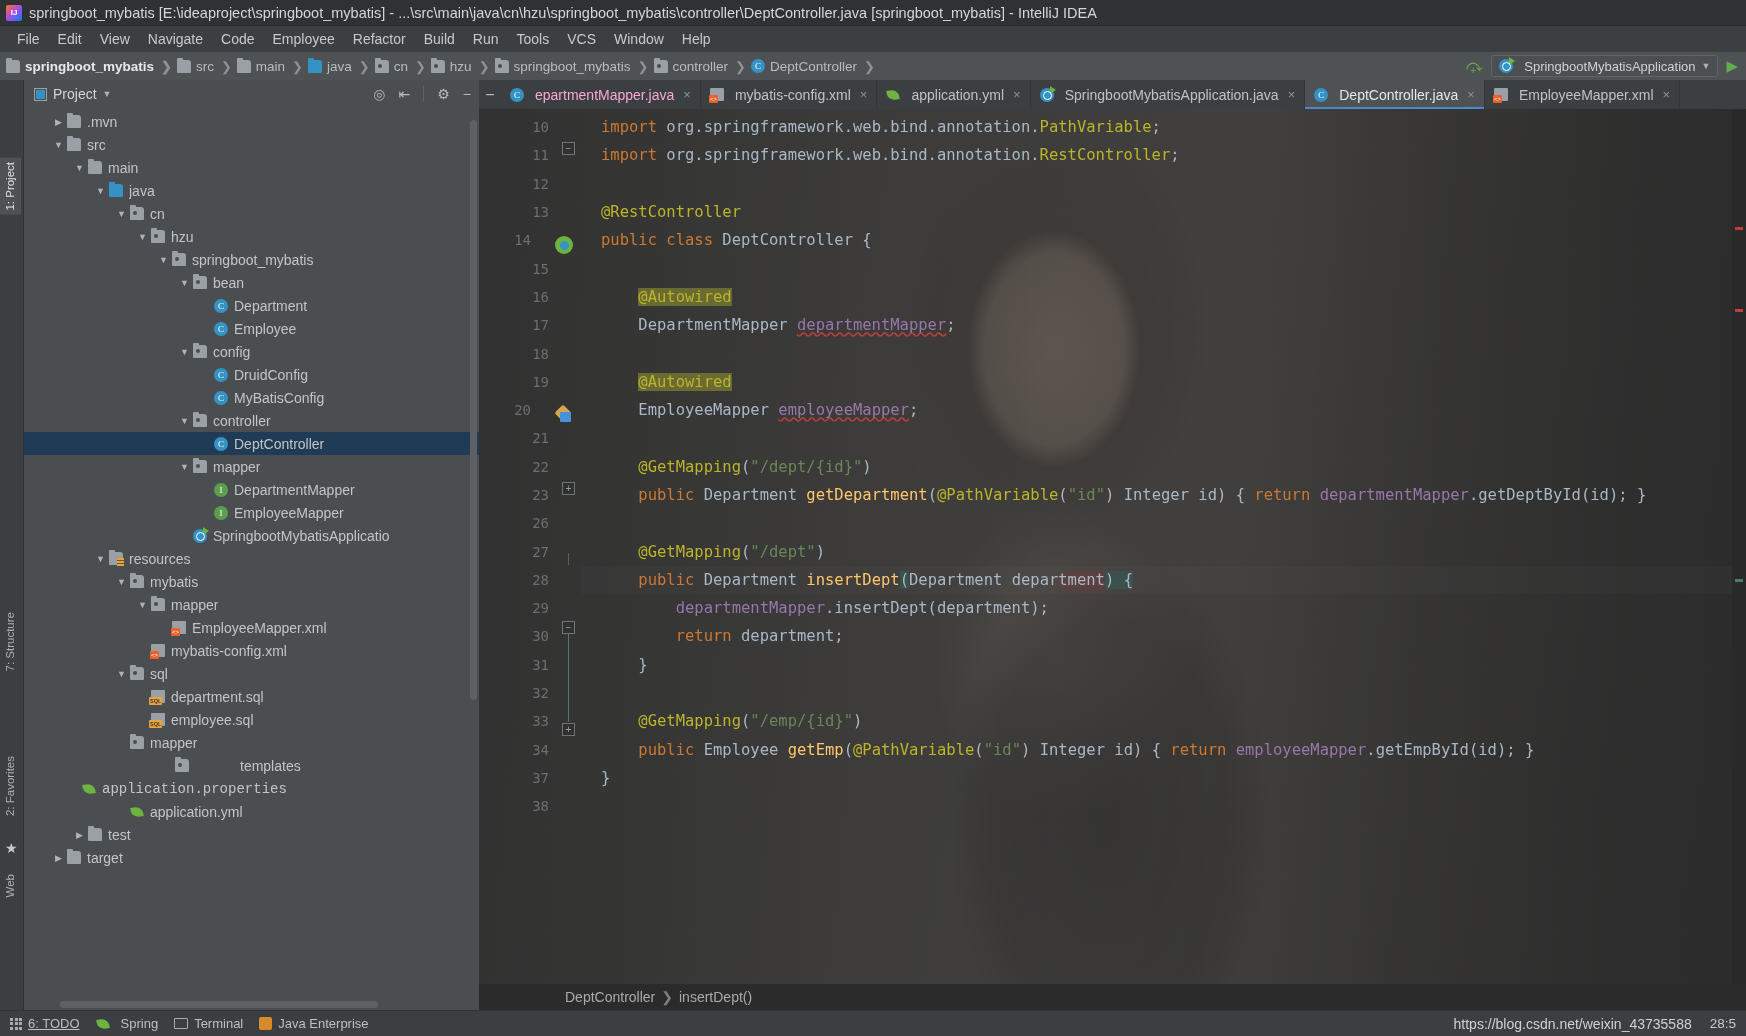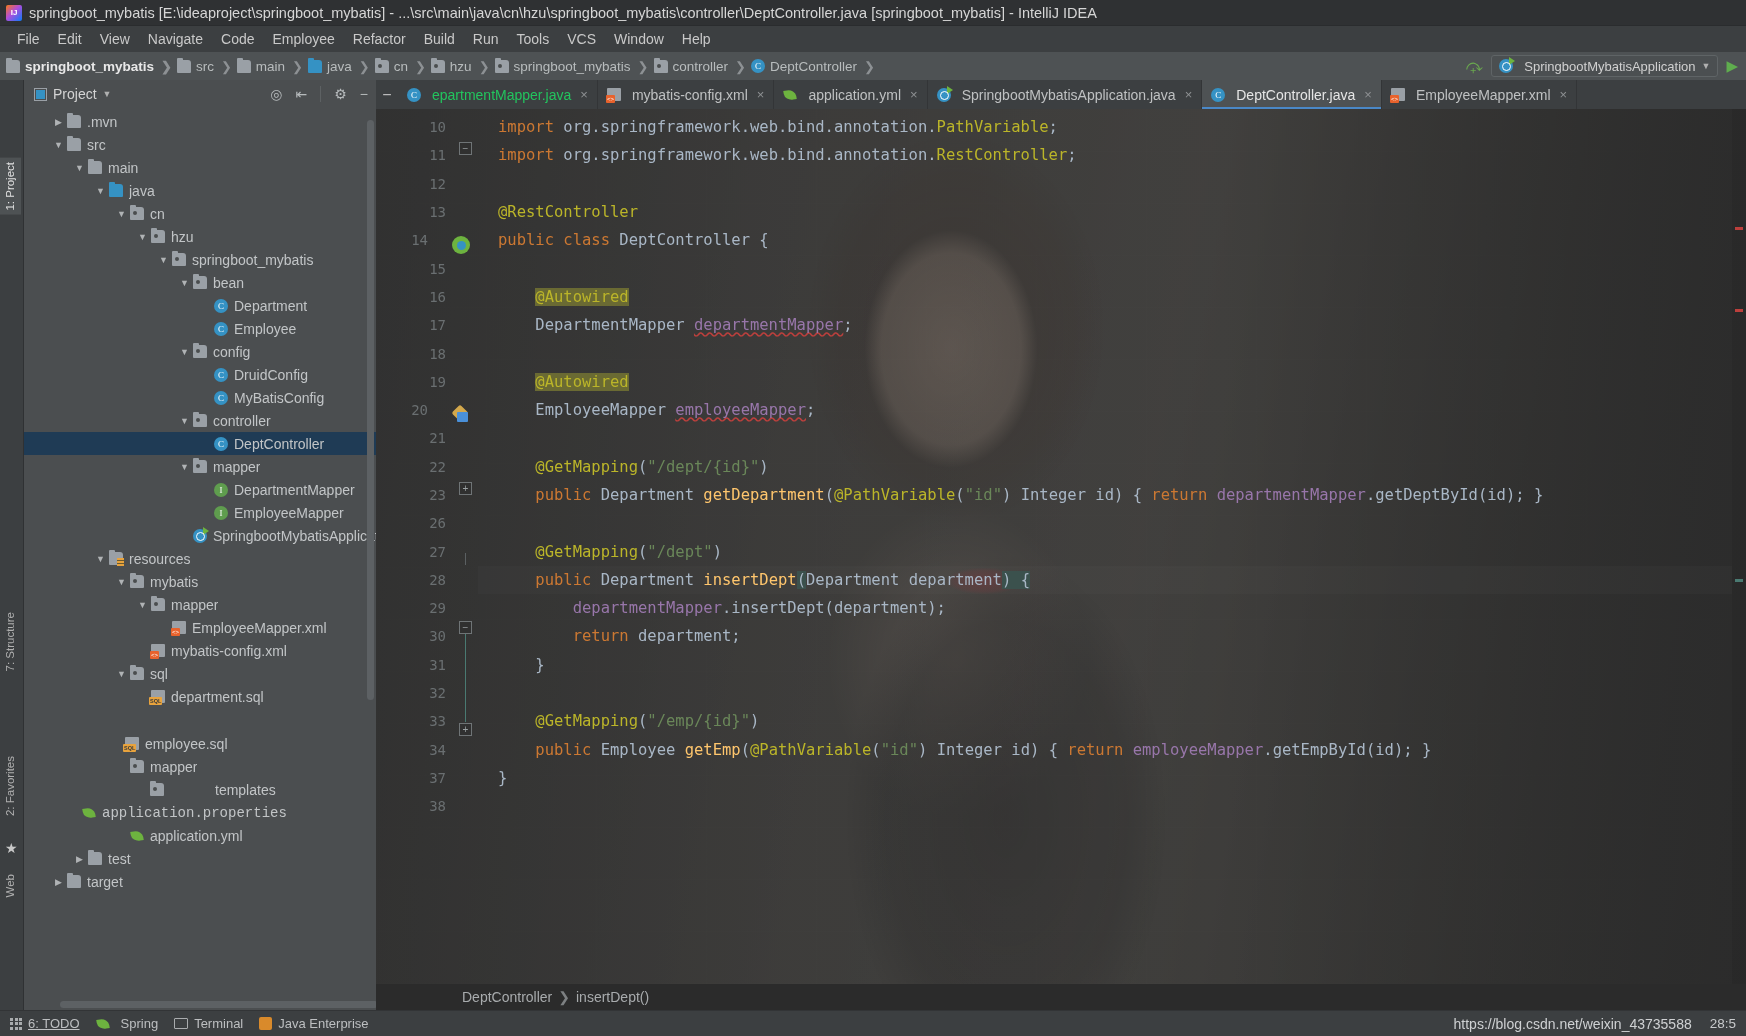--- a/index.html
+++ b/index.html
@@ -89,21 +89,21 @@
     width: 24px; background: #3c3f41; flex:none; position:relative; border-right:1px solid #2f3133;
   }
   .vtab {
     position:absolute; left:-1px; writing-mode: vertical-rl; transform: rotate(180deg);
     font-size: 11.5px; color:#b0b0b0; white-space:nowrap; padding:4px 5px;
   }
   .vtab.active { background:#4e5254; color:#e0e0e0; }
   .vstar { position:absolute; left:5px; font-size:14px; color:#c8c8c8; }
 
   
-  .projectpanel { width: 352px; background: #4b4e50; flex: none; display:flex; flex-direction:column; position:relative; }
+  .projectpanel { width: 455px; background: #4b4e50; flex: none; display:flex; flex-direction:column; position:relative; }
   .pp-header {
     height: 28px; display:flex; align-items:center; padding:0 8px 0 10px; flex:none; gap:6px;
   }
   .pp-header .pp-title { font-size:14px; color:#d4d4d4; }
   .pp-sq { width:13px;height:13px;border:1.6px solid #9aa0a6; display:flex; flex:none;}
   .pp-sq span{display:block;width:100%;height:100%;background:#3592c4;border:1.5px solid #4b4e50;}
   .pp-caret { font-size:9px; color:#b0b0b0; }
   .pp-tools { margin-left:auto; display:flex; align-items:center; gap:13px; color:#b6babc; font-size:14px; }
   .pp-divider { width:1px;height:16px;background:#5d6163; }
 
@@ -465,31 +465,31 @@
           <div class="tnode" style="padding-left: 92px;">
             <span class="arrow">▼</span>
             <span class="ico pkg tico"></span>
             <span class="tlabel">sql</span>
           </div>
           <div class="tnode" style="padding-left: 113px;">
             <span class="arrow none">&nbsp;</span>
             <span class="ico sqlf tico"></span>
             <span class="tlabel">department.sql</span>
           </div>
-          <div class="tnode" style="padding-left: 87px; margin-top: 24px;">
+          <div class="tnode" style="padding-left: 113px;">
             <span class="arrow none">&nbsp;</span>
             <span class="ico sqlf tico"></span>
             <span class="tlabel">employee.sql</span>
           </div>
           <div class="tnode" style="padding-left: 92px;">
             <span class="arrow none">&nbsp;</span>
             <span class="ico pkg tico"></span>
             <span class="tlabel">mapper</span>
           </div>
-          <div class="tnode" style="padding-left: 67px; gap: 45px;">
+          <div class="tnode" style="padding-left: 92px; gap: 45px;">
             <span class="arrow none">&nbsp;</span>
             <span class="ico pkg tico"></span>
             <span class="tlabel">templates</span>
           </div>
           <div class="tnode" style="padding-left: 44px; font-family: Liberation Mono, monospace;">
             <span class="arrow none">&nbsp;</span>
             <span class="ico leaf tico"></span>
             <span class="tlabel">application.properties</span>
           </div>
           <div class="tnode" style="padding-left: 92px;">
@@ -512,21 +512,21 @@
       <div class="pp-hscroll"></div>
     </div>
 
     <div class="editor">
 
       <div class="tabs">
         <div class="tab-minus">−</div>
         <div id="edtabs" style="display:flex;">
             <div class="tab">
               <span class="ico cls">C</span>
-              <span style="color: #22c55e;">epartmentMapper.java</span>
+              <span style="color: #f9a8d4;">epartmentMapper.java</span>
               <span class="x">×</span>
             </div>
             <div class="tab">
               <span class="ico xml"></span>
               <span>mybatis-config.xml</span>
               <span class="x">×</span>
             </div>
             <div class="tab">
               <span class="ico leaf"></span>
               <span>application.yml</span>

